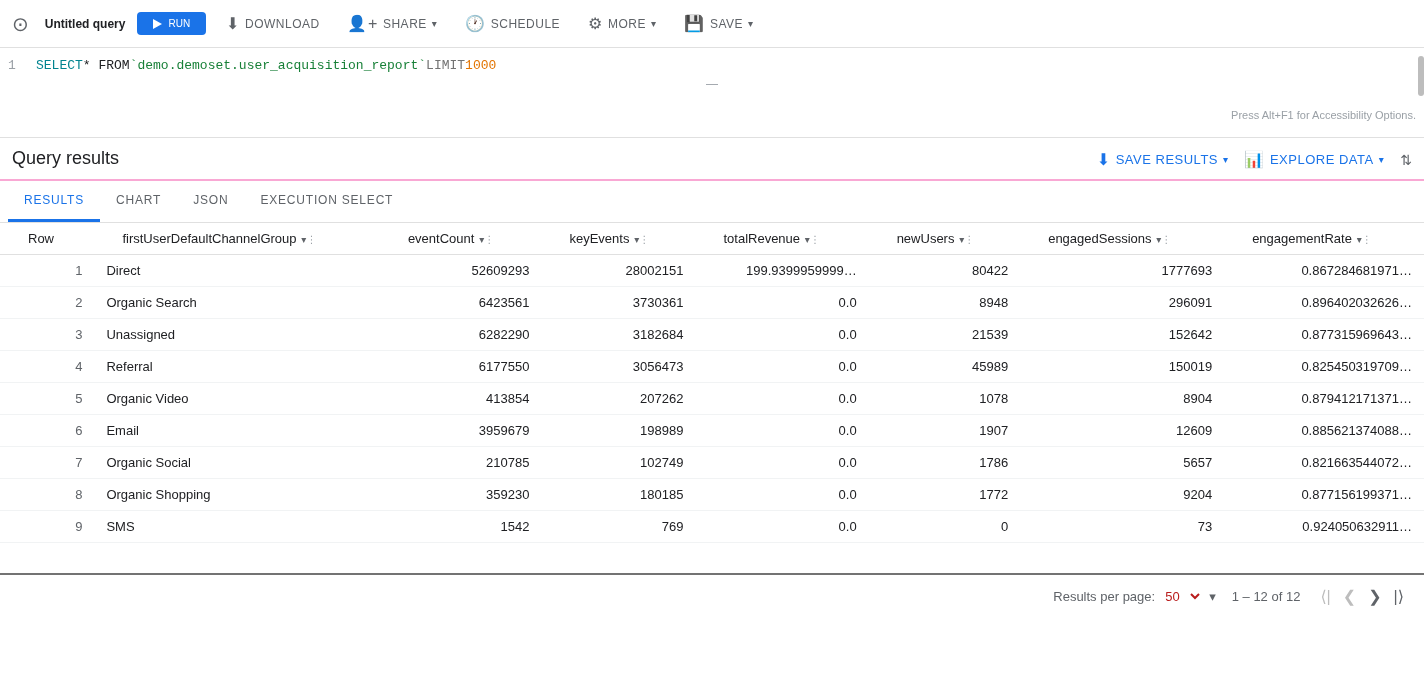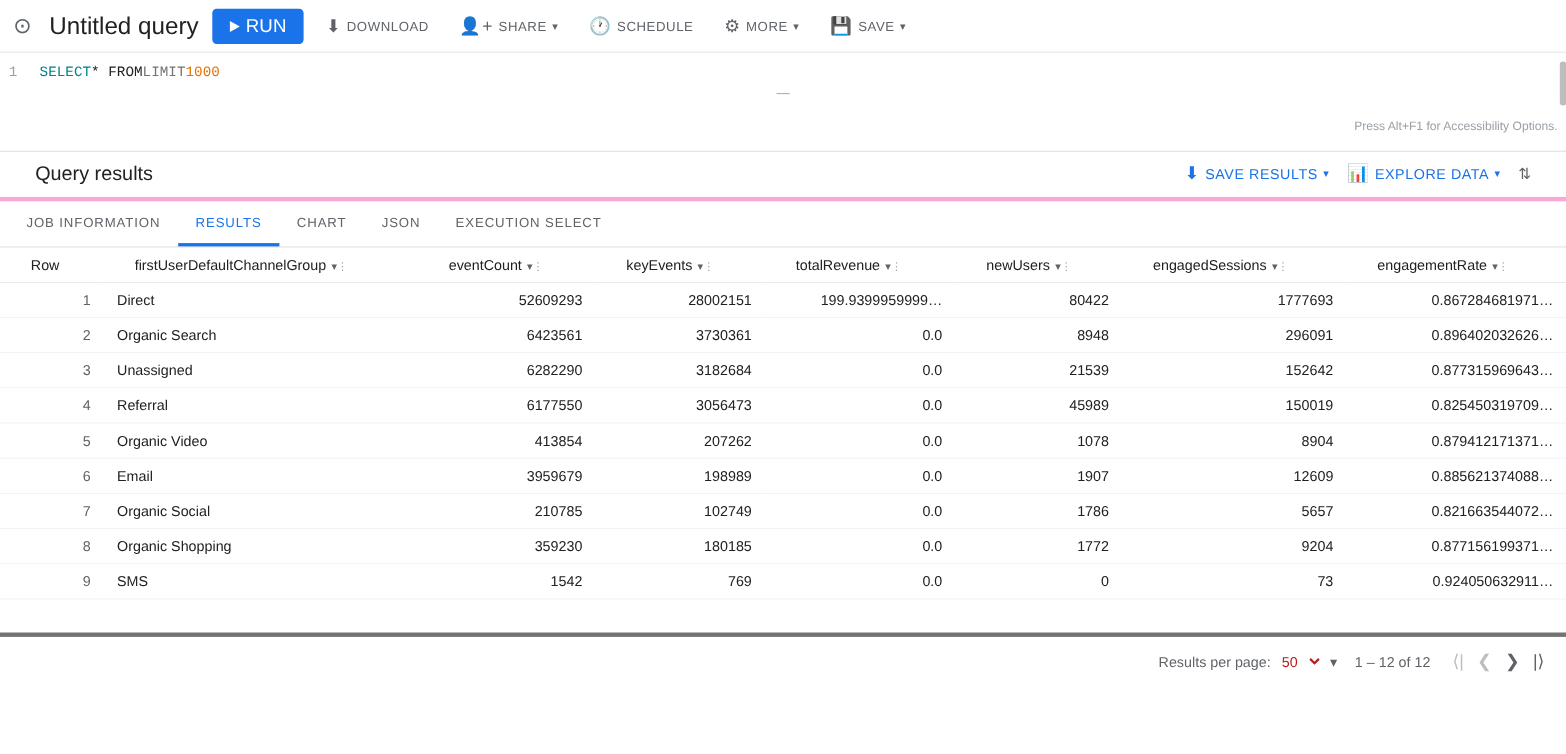--- a/index.html
+++ b/index.html
@@ -4,24 +4,24 @@
   <style>
     * { box-sizing: border-box; margin: 0; padding: 0; }
     body { font-family: 'Google Sans', Arial, sans-serif; font-size: 13px; color: #202124; background: #fff; overflow: hidden; }
 
     
     .top-bar {
       display: flex; align-items: center; padding: 0 12px; height: 48px;
       border-bottom: 1px solid #e0e0e0; gap: 12px;
     }
     .logo-icon { color: #5f6368; font-size: 20px; margin-right: 4px; }
-    .query-title { font-size: 22px; font-weight: 400; color: #202124; flex: 0 0 auto; }
+    .query-title { font-size: 12px; font-weight: 700; color: #202124; flex: 0 0 auto; }
     .run-btn {
       background: #1a73e8; color: #fff; border: none; border-radius: 4px;
-      padding: 6px 16px; font-size: 17px; font-weight: 500; cursor: pointer;
+      padding: 6px 16px; font-size: 10px; font-weight: 500; cursor: pointer;
       display: flex; align-items: center; gap: 6px;
     }
     .run-btn .play-icon { width: 0; height: 0; border-top: 5px solid transparent; border-bottom: 5px solid transparent; border-left: 9px solid #fff; display: inline-block; }
     .top-action {
       display: flex; align-items: center; gap: 5px; color: #5f6368;
       font-size: 12px; font-weight: 500; cursor: pointer; padding: 6px 8px;
       border-radius: 4px; letter-spacing: 0.5px;
     }
     .top-action .icon { font-size: 16px; }
     .chevron { font-size: 10px; }
@@ -36,22 +36,22 @@
     .kw { color: #00838f; }
     .tbl { color: #188038; }
     .limit-kw { color: #737373; }
     .limit-num { color: #e37400; }
     .accessibility-hint { position: absolute; bottom: 16px; right: 8px; font-size: 11px; color: #9aa0a6; }
     .scrollbar-indicator { position: absolute; top: 8px; right: 0; width: 6px; height: 40px; background: #bdbdbd; border-radius: 3px; }
     .editor-divider { text-align: center; color: #9aa0a6; font-size: 12px; padding: 2px 0; }
 
     
     .results-header {
-      display: flex; align-items: flex-start; padding: 10px 32px;
-      border-bottom: 4px solid #f9a8d4;
+      display: flex; align-items: flex-end; padding: 10px 12px;
+      border-bottom: 2px solid #f9a8d4;
     }
     .results-title { font-size: 18px; font-weight: 400; color: #202124; flex: 1; }
     .results-actions { display: flex; align-items: center; gap: 16px; }
     .results-action-btn {
       display: flex; align-items: center; gap: 5px; color: #1a73e8;
       font-size: 13px; font-weight: 500; cursor: pointer; letter-spacing: 0.5px;
     }
     .results-action-btn .icon { font-size: 16px; }
     .expand-btn { display: flex; flex-direction: column; gap: 1px; cursor: pointer; color: #5f6368; }
 
@@ -76,21 +76,21 @@
     }
     th .sort-icon { color: #5f6368; font-size: 10px; margin-left: 2px; }
     th .resize-handle { display: inline-block; width: 8px; color: #9aa0a6; font-size: 10px; cursor: col-resize; }
     td { padding: 8px 12px; border-bottom: 1px solid #f1f3f4; white-space: nowrap; }
     td.num { text-align: right; }
     .row-num { color: #5f6368; text-align: right; }
 
     
     .table-footer {
       display: flex; align-items: center; justify-content: flex-end;
-      padding: 8px 16px; border-top: 4px solid #737373; gap: 16px;
+      padding: 8px 16px; border-top: 2px solid #737373; gap: 16px;
       font-size: 13px; color: #5f6368;
     }
     .per-page { display: flex; align-items: center; gap: 6px; }
     .per-page select { border: none; font-size: 13px; color: #b91c1c; background: transparent; cursor: pointer; }
     .pagination { display: flex; align-items: center; gap: 4px; }
     .page-btn { background: none; border: none; cursor: pointer; color: #5f6368; font-size: 16px; padding: 4px; border-radius: 50%; }
     .page-btn:disabled { color: #bdbdbd; cursor: default; }
   </style>
 </head>
 <body>
@@ -131,20 +131,21 @@
     <span>SAVE</span>
     <span class="chevron">▾</span>
   </div>
 </div>
 
 <div class="editor-area">
   <div class="editor-line">
     <span class="line-num">1</span>
     <span class="kw">SELECT</span>
     <span> * FROM </span>
+    <span class="tbl">`demo.demoset.user_acquisition_report`</span>
     <span class="limit-kw"> LIMIT </span>
     <span class="limit-num">1000</span>
   </div>
   <div class="editor-divider">—</div>
   <div class="accessibility-hint">Press Alt+F1 for Accessibility Options.</div>
   <div class="scrollbar-indicator"></div>
 </div>
 
 <div class="results-header">
   <span class="results-title">Query results</span>
@@ -159,21 +160,20 @@
       <span>EXPLORE DATA</span>
       <span style="font-size:10px;">▾</span>
     </div>
     <div class="expand-btn">
       <span style="font-size:14px; color:#5f6368;">⇅</span>
     </div>
   </div>
 </div>
 
 <div class="tabs" id="tabs-container">
-    <div class="tab">JOB INFORMATION</div>
     <div class="tab active">RESULTS</div>
     <div class="tab">CHART</div>
     <div class="tab">JSON</div>
     <div class="tab">EXECUTION SELECT</div>
   </div>
 
 <div class="table-container">
   <table>
     <thead id="table-head">
         <tr>

